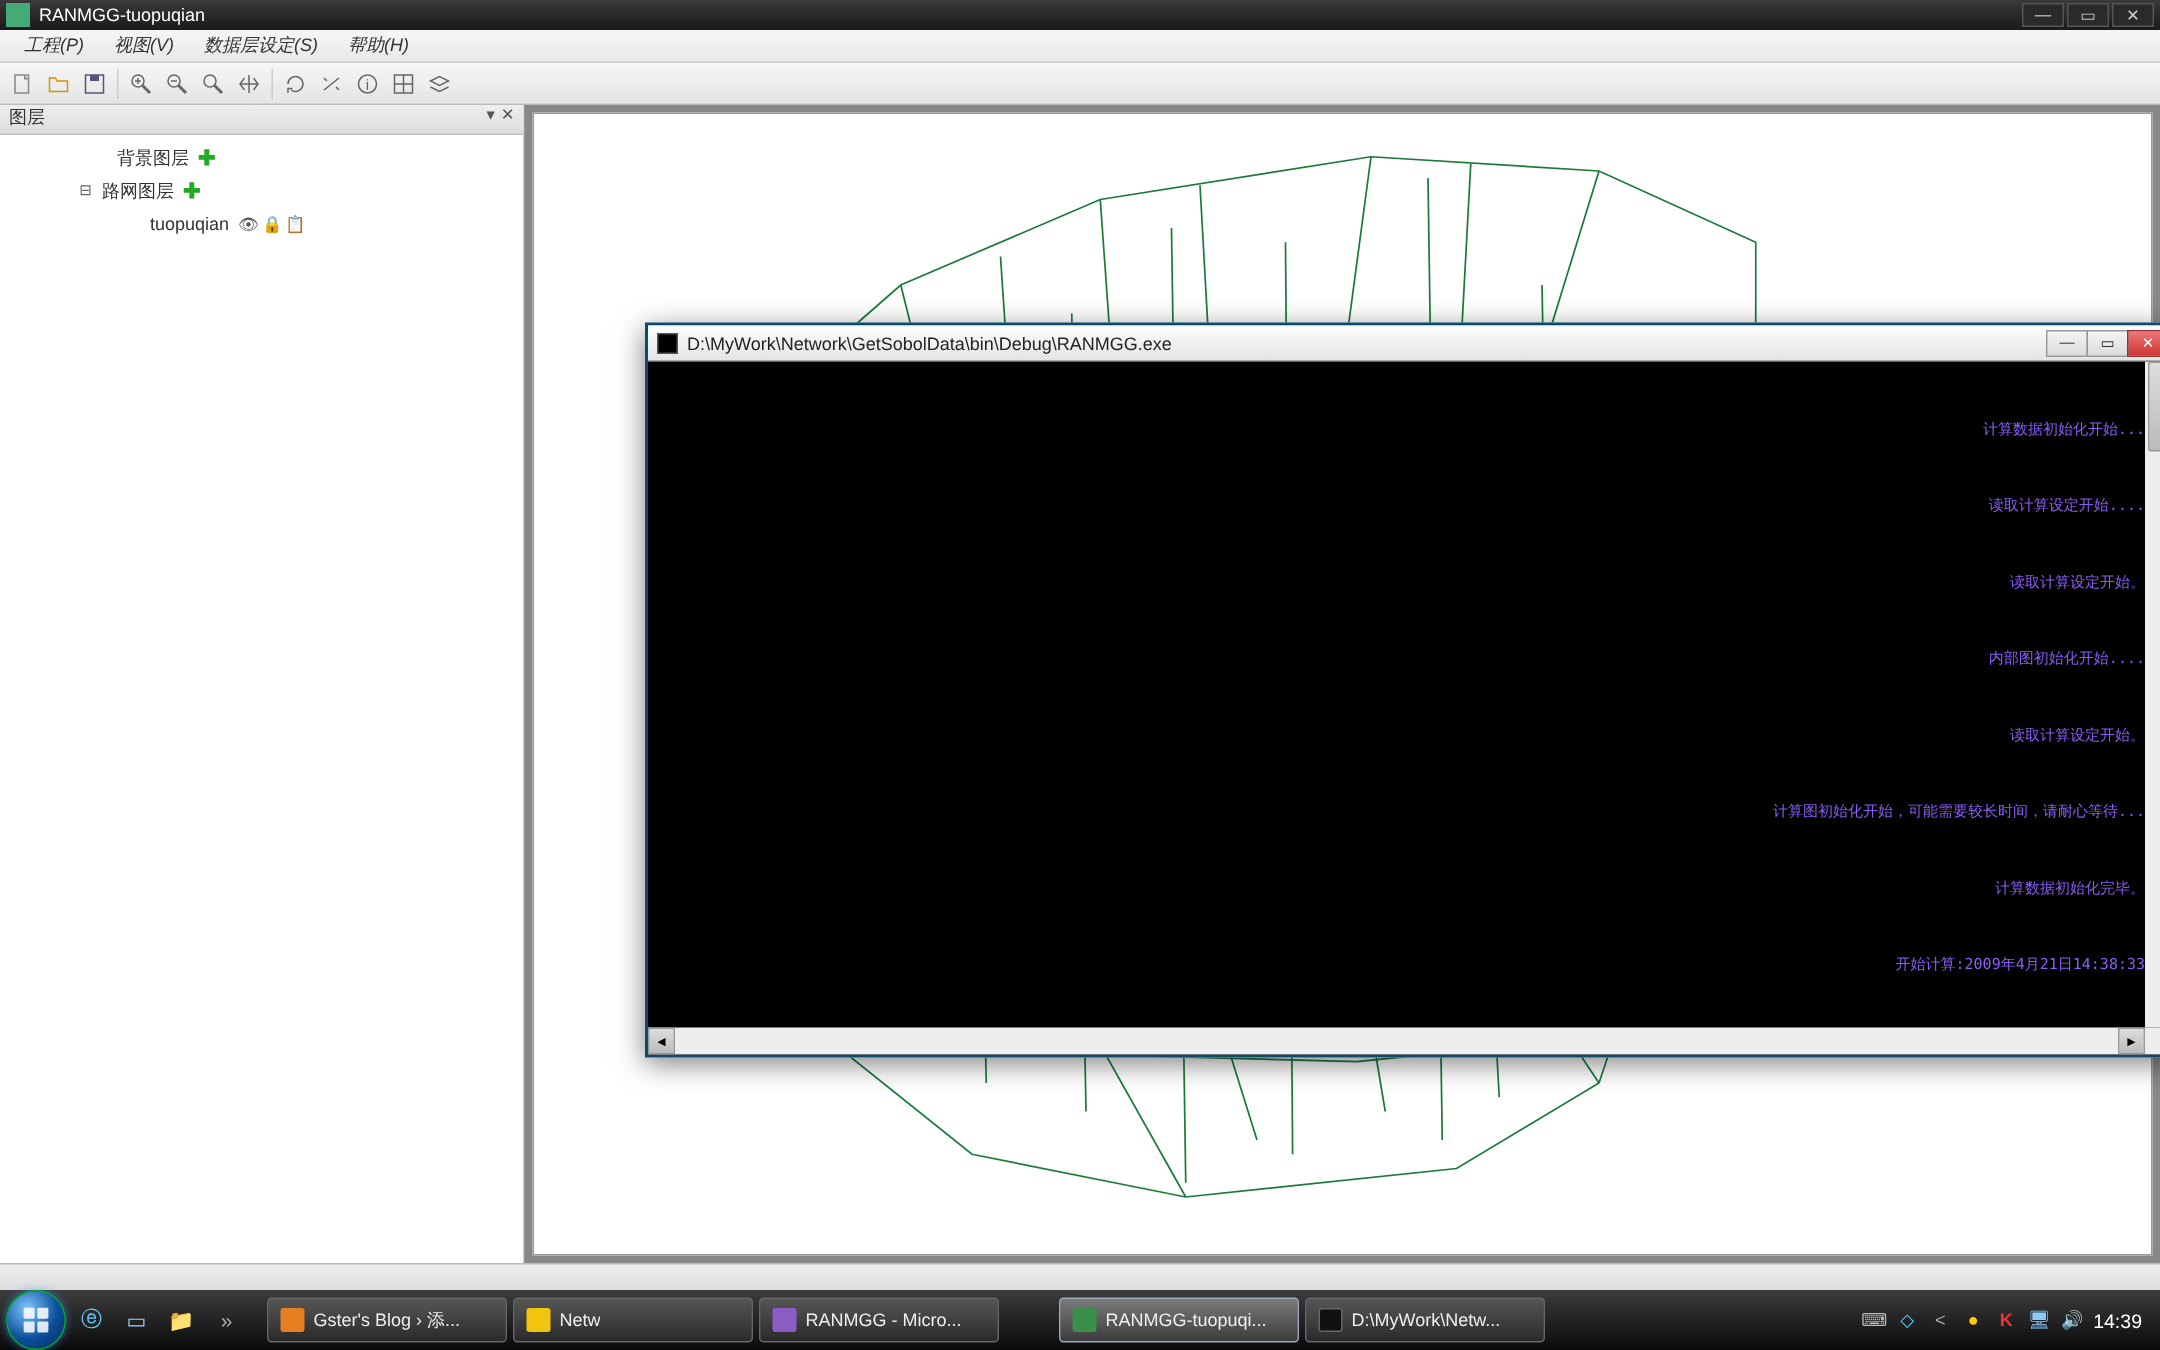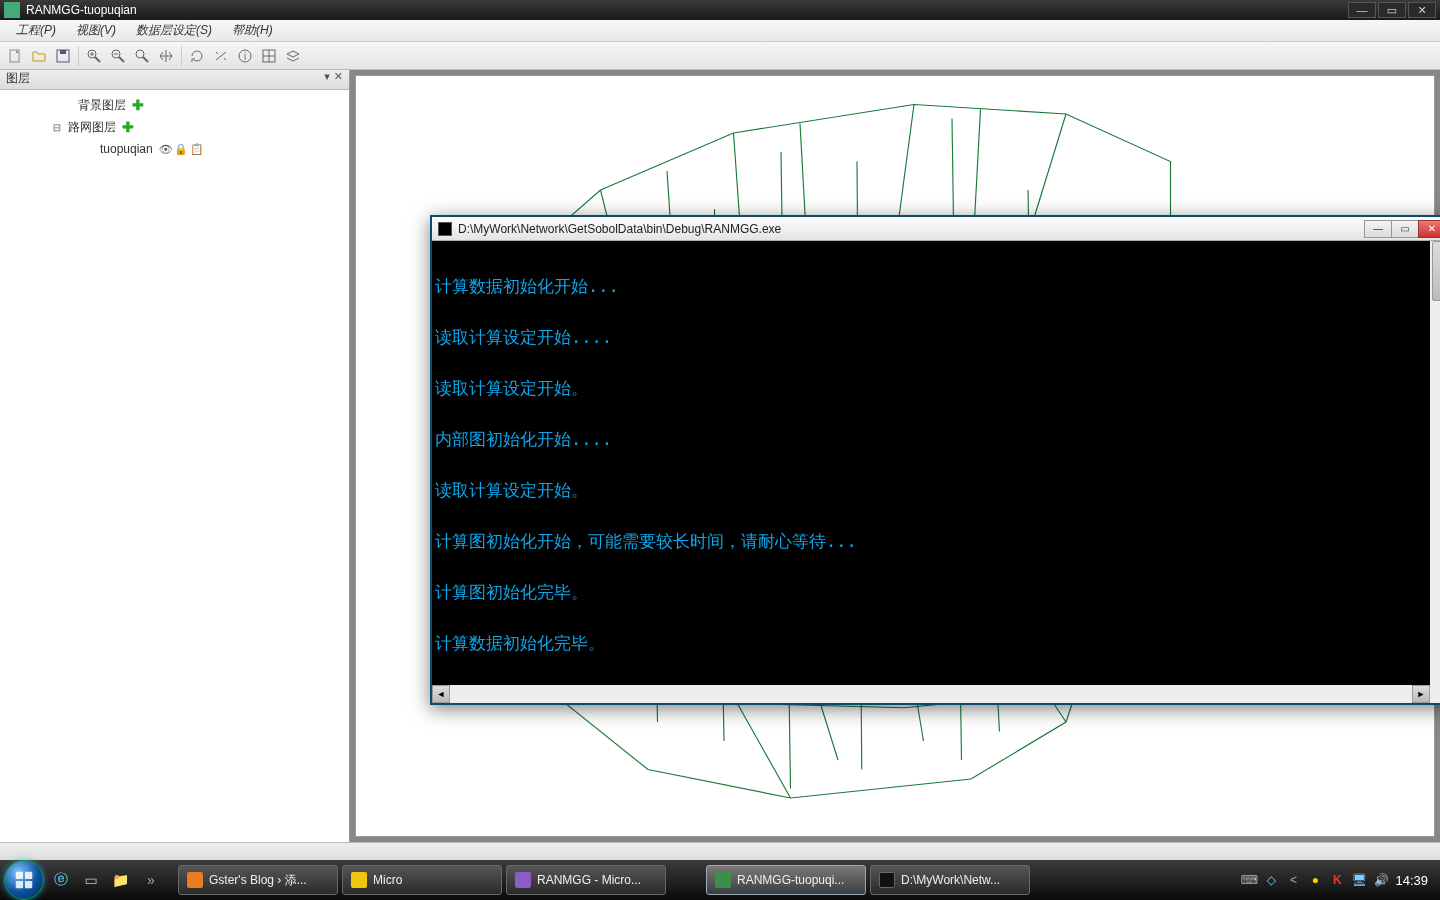--- a/index.html
+++ b/index.html
@@ -41,21 +41,21 @@
 
 
 .console-window { position: absolute; left: 430px; top: 215px; width: 1020px; height: 490px; background: #ececec; border: 2px solid #0c4a6e; box-shadow: 0 4px 18px rgba(0,0,0,0.5); display: flex; flex-direction: column; }
 .console-titlebar { height: 24px; background: linear-gradient(#fdfdfd, #e4e4e4); display: flex; align-items: center; padding: 0 2px 0 6px; gap: 6px; border-bottom: 1px solid #aaa; }
 .console-titlebar .cicon { width: 14px; height: 14px; border: 1px solid #555; background: #000; }
 .console-titlebar .ctitle { flex: 1; font-size: 12px; color: #222; }
 .console-titlebar .cbtns { display: flex; gap: 0; }
 .cwin-btn { width: 28px; height: 18px; background: linear-gradient(#f4f4f4,#dcdcdc); border: 1px solid #999; color: #333; display: flex; align-items: center; justify-content: center; font-size: 10px; cursor: pointer; margin-left: -1px; }
 .cwin-btn.close { background: linear-gradient(#e77,#c33); color: #fff; border-color: #933; }
 .console-body { flex: 1; background: #000; position: relative; overflow: hidden; }
-.console-text { position: absolute; left: 3px; top: 3px; right: 18px; color: #0ea5e9; font-family: "SimSun", "NSimSun", monospace; font-size: 17px; line-height: 17px; white-space: pre; }
+.console-text { position: absolute; left: 3px; top: 3px; right: 18px; color: #8b5cf6; font-family: "SimSun", "NSimSun", monospace; font-size: 10px; line-height: 17px; white-space: pre; text-align: right; }
 .console-text .line { display: block; }
 .vscroll { position: absolute; right: 0; top: 0; bottom: 18px; width: 18px; background: #eee; }
 .vscroll .thumb { position: absolute; top: 0; left: 2px; right: 2px; height: 60px; background: linear-gradient(#ddd,#bbb); border: 1px solid #999; border-radius: 2px; }
 .hscroll { position: absolute; left: 0; right: 18px; bottom: 0; height: 18px; background: #eee; display: flex; align-items: center; justify-content: space-between; }
 .hscroll .arrow { width: 18px; height: 18px; background: linear-gradient(#ddd,#bbb); border: 1px solid #999; display: flex; align-items: center; justify-content: center; font-size: 9px; cursor: pointer; }
 .scroll-corner { position: absolute; right: 0; bottom: 0; width: 18px; height: 18px; background: #eee; }
 
 
 .taskbar { position: absolute; left: 0; right: 0; bottom: 0; height: 40px; background: linear-gradient(#3c3c3c, #0a0a0a); display: flex; align-items: center; padding: 0 4px; gap: 4px; }
 .start-orb { width: 40px; height: 40px; border-radius: 50%; background: radial-gradient(circle at 35% 30%, #7fc6ff, #0b4f9b 55%, #062a55); border: 1px solid #0a3; box-shadow: 0 0 6px rgba(70,160,255,0.6); cursor: pointer; display:flex; align-items:center; justify-content:center; }
@@ -252,21 +252,20 @@
     </div>
   </div>
   <div class="console-body">
     <div class="console-text">
       <span class="line">计算数据初始化开始...</span>
       <span class="line">读取计算设定开始....</span>
       <span class="line">读取计算设定开始。</span>
       <span class="line">内部图初始化开始....</span>
       <span class="line">读取计算设定开始。</span>
       <span class="line">计算图初始化开始，可能需要较长时间，请耐心等待...</span>
-      <span class="line">计算图初始化完毕。</span>
       <span class="line">计算数据初始化完毕。</span>
       <span class="line">开始计算:2009年4月21日14:38:33</span>
       
       
     </div>
     <div class="vscroll">
         <div class="thumb"></div>
       </div>
     <div class="hscroll">
       <div class="arrow">◄</div>
@@ -292,21 +291,21 @@
   <div class="ql">📁</div>
   <div class="ql" style="color:#aaa">»</div>
   <div class="ql-sep"></div>
 
   <div class="task-btn">
     <div class="ticon" style="background:#e67e22;border-radius:2px"></div>
     <div class="tlabel">Gster's Blog › 添...</div>
   </div>
   <div class="task-btn">
     <div class="ticon" style="background:#f1c40f;border-radius:2px"></div>
-    <div class="tlabel">Micro</div>
+    <div class="tlabel">Netw</div>
   </div>
   <div class="task-btn">
     <div class="ticon" style="background:#8a5cc4;border-radius:2px"></div>
     <div class="tlabel">RANMGG - Micro...</div>
   </div>
   <div class="task-btn active">
     <div class="ticon" style="background:#3b8f4a;border-radius:2px"></div>
     <div class="tlabel">RANMGG-tuopuqi...</div>
   </div>
   <div class="task-btn">

